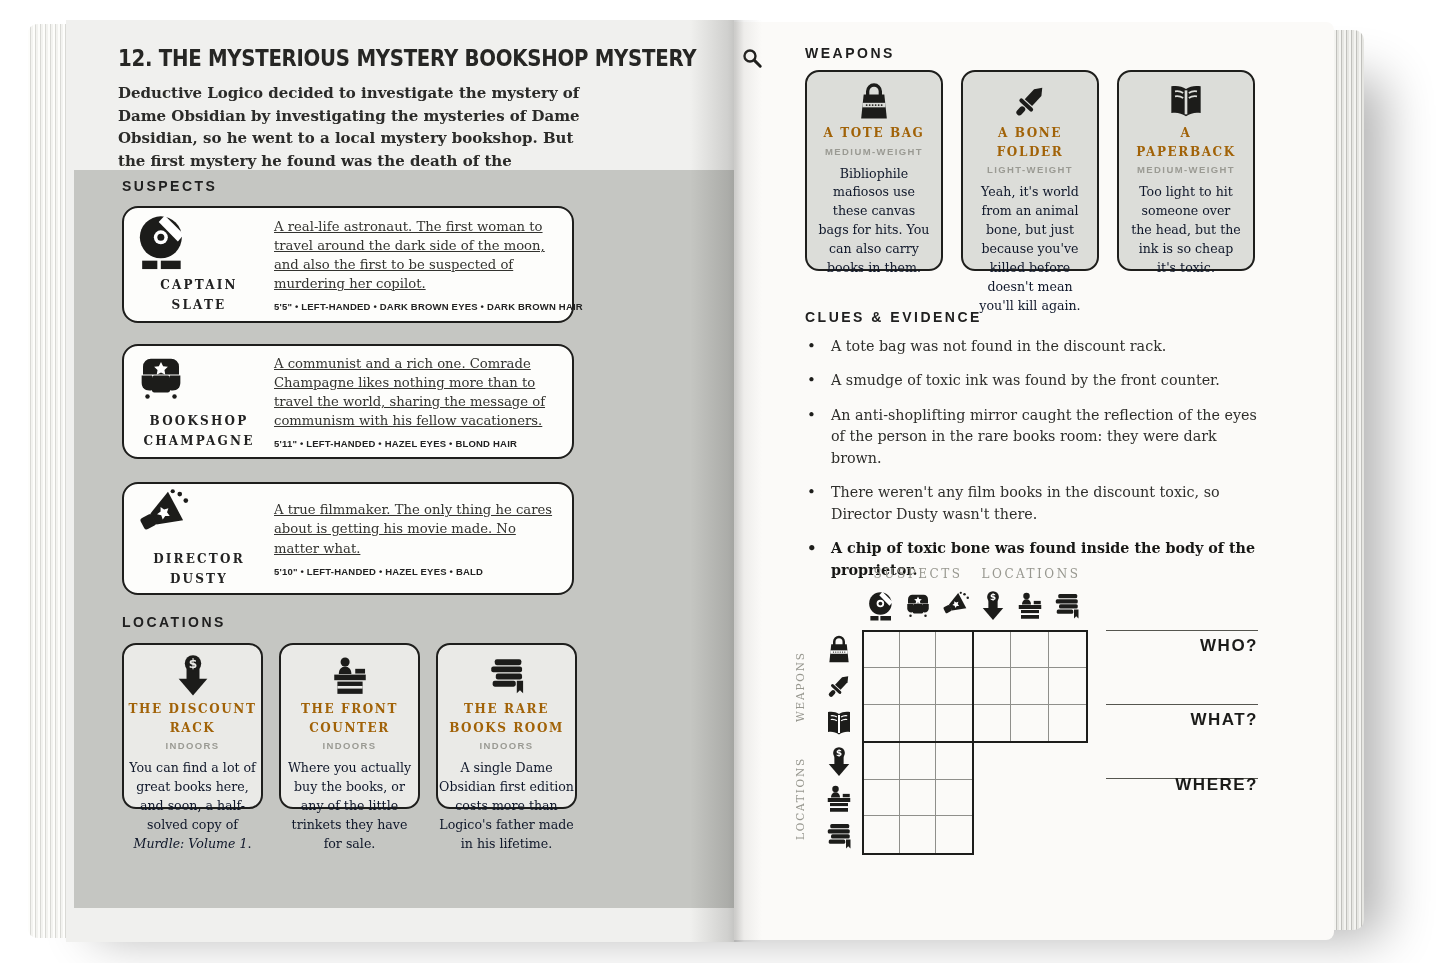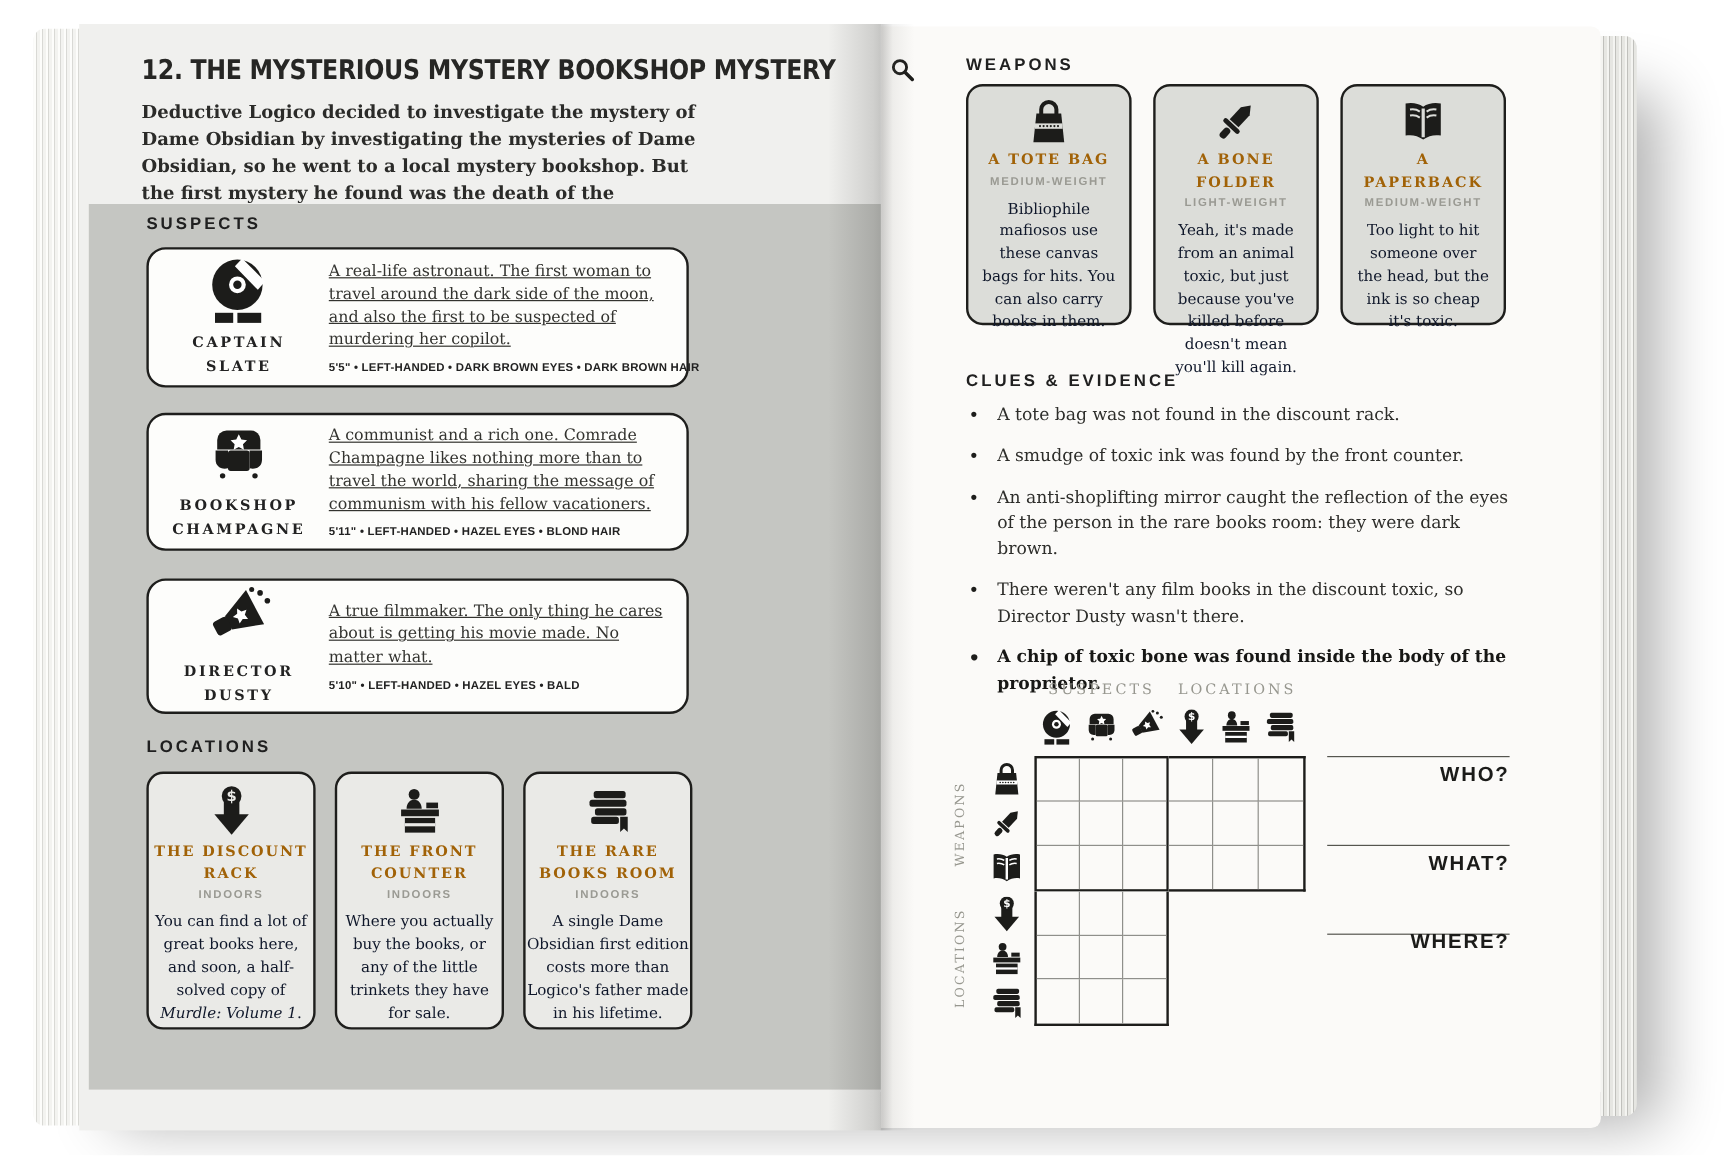--- a/index.html
+++ b/index.html
@@ -29,28 +29,28 @@
   .title { position:absolute; left:118px; top:46px; width:500px; display:flex; align-items:center; gap:8px; }
   .title-text { font:900 21px "DejaVu Sans",sans-serif; letter-spacing:-.3px; color:#262624;
                 transform:scale(.94,1.08); transform-origin:left center; white-space:nowrap; }
   .intro { position:absolute; left:118px; top:82px; width:468px;
            font:700 15px "DejaVu Serif",serif; line-height:1.5; color:#2b2b29; }
   .gray-panel { position:absolute; left:74px; top:170px; width:660px; height:738px; background:#c5c6c2; }
 
   .card { position:absolute; border:2px solid #1e1e1c; }
   .suspect-card { left:122px; width:452px; background:#fdfdfb; border-radius:16px;
                   display:flex; align-items:center; padding:8px 14px 8px 10px; gap:10px; }
-  .s-left { width:130px; flex:0 0 130px; display:flex; flex-direction:column; align-items:center; gap:5px; }
+  .s-left { width:130px; flex:0 0 130px; display:flex; flex-direction:column; gap:5px; }
   .s-name { font:700 12px "DejaVu Serif",serif; letter-spacing:2.2px; text-align:center; line-height:1.7; color:#222; }
   .s-right { flex:1; min-width:0; }
   .s-desc { font:400 13.2px "DejaVu Serif",serif; line-height:1.45; color:#33332f;text-decoration:underline; }
   .s-stats { margin-top:8px; font:700 9.5px "Liberation Sans",sans-serif; letter-spacing:.2px;
              color:#222; white-space:nowrap; }
 
-  .loc-card { top:643px; width:141px; height:215px; background:#eaeae7; border-radius:14px;
+  .loc-card { top:643px; width:141px; height:166px; background:#eaeae7; border-radius:14px;
               padding:10px 0; text-align:center; }
   .w-card { top:70px; width:138px; height:201px; background:#dcddd9; border-radius:14px;
             padding:9px 11px; text-align:center; position:absolute; border:2px solid #1e1e1c; }
   .c-name { font:700 12px "DejaVu Serif",serif; letter-spacing:1.6px; line-height:1.55; color:#a16207; margin-top:3px; }
   .c-type { font:700 9.5px "Liberation Sans",sans-serif; letter-spacing:1.4px; color:#9a9a93; margin:3px 0 8px; }
   .c-desc { text-align:center; font:400 12.6px "DejaVu Serif",serif; line-height:1.5; color:#0f172a; }
 
   
   .clues { position:absolute; left:805px; top:336px; width:462px; list-style:none; }
   .clue { position:relative; padding-left:26px; margin-bottom:13px;
@@ -260,21 +260,21 @@
     <div class="c-type">MEDIUM-WEIGHT</div>
     <div class="c-desc">Bibliophile mafiosos use these canvas bags for hits. You can also carry books in them.</div>
   </div>
 
   <div class="w-card" style="left:961px">
     <svg class="icon" style="--cut:#dcddd9;width:40px;height:40px;margin:0 auto">
         <use href="#sym-folder"></use>
       </svg>
     <div class="c-name">A BONE FOLDER</div>
     <div class="c-type">LIGHT-WEIGHT</div>
-    <div class="c-desc">Yeah, it's made from an animal toxic, but just because you've killed before doesn't mean you'll kill again.</div>
+    <div class="c-desc">Yeah, it's world from an animal bone, but just because you've killed before doesn't mean you'll kill again.</div>
   </div>
 
   <div class="w-card" style="left:1117px">
     <svg class="icon" style="--cut:#dcddd9;width:40px;height:40px;margin:0 auto">
         <use href="#sym-paperback"></use>
       </svg>
     <div class="c-name">A PAPERBACK</div>
     <div class="c-type">MEDIUM-WEIGHT</div>
     <div class="c-desc">Too light to hit someone over the head, but the ink is so cheap it's toxic.</div>
   </div>

